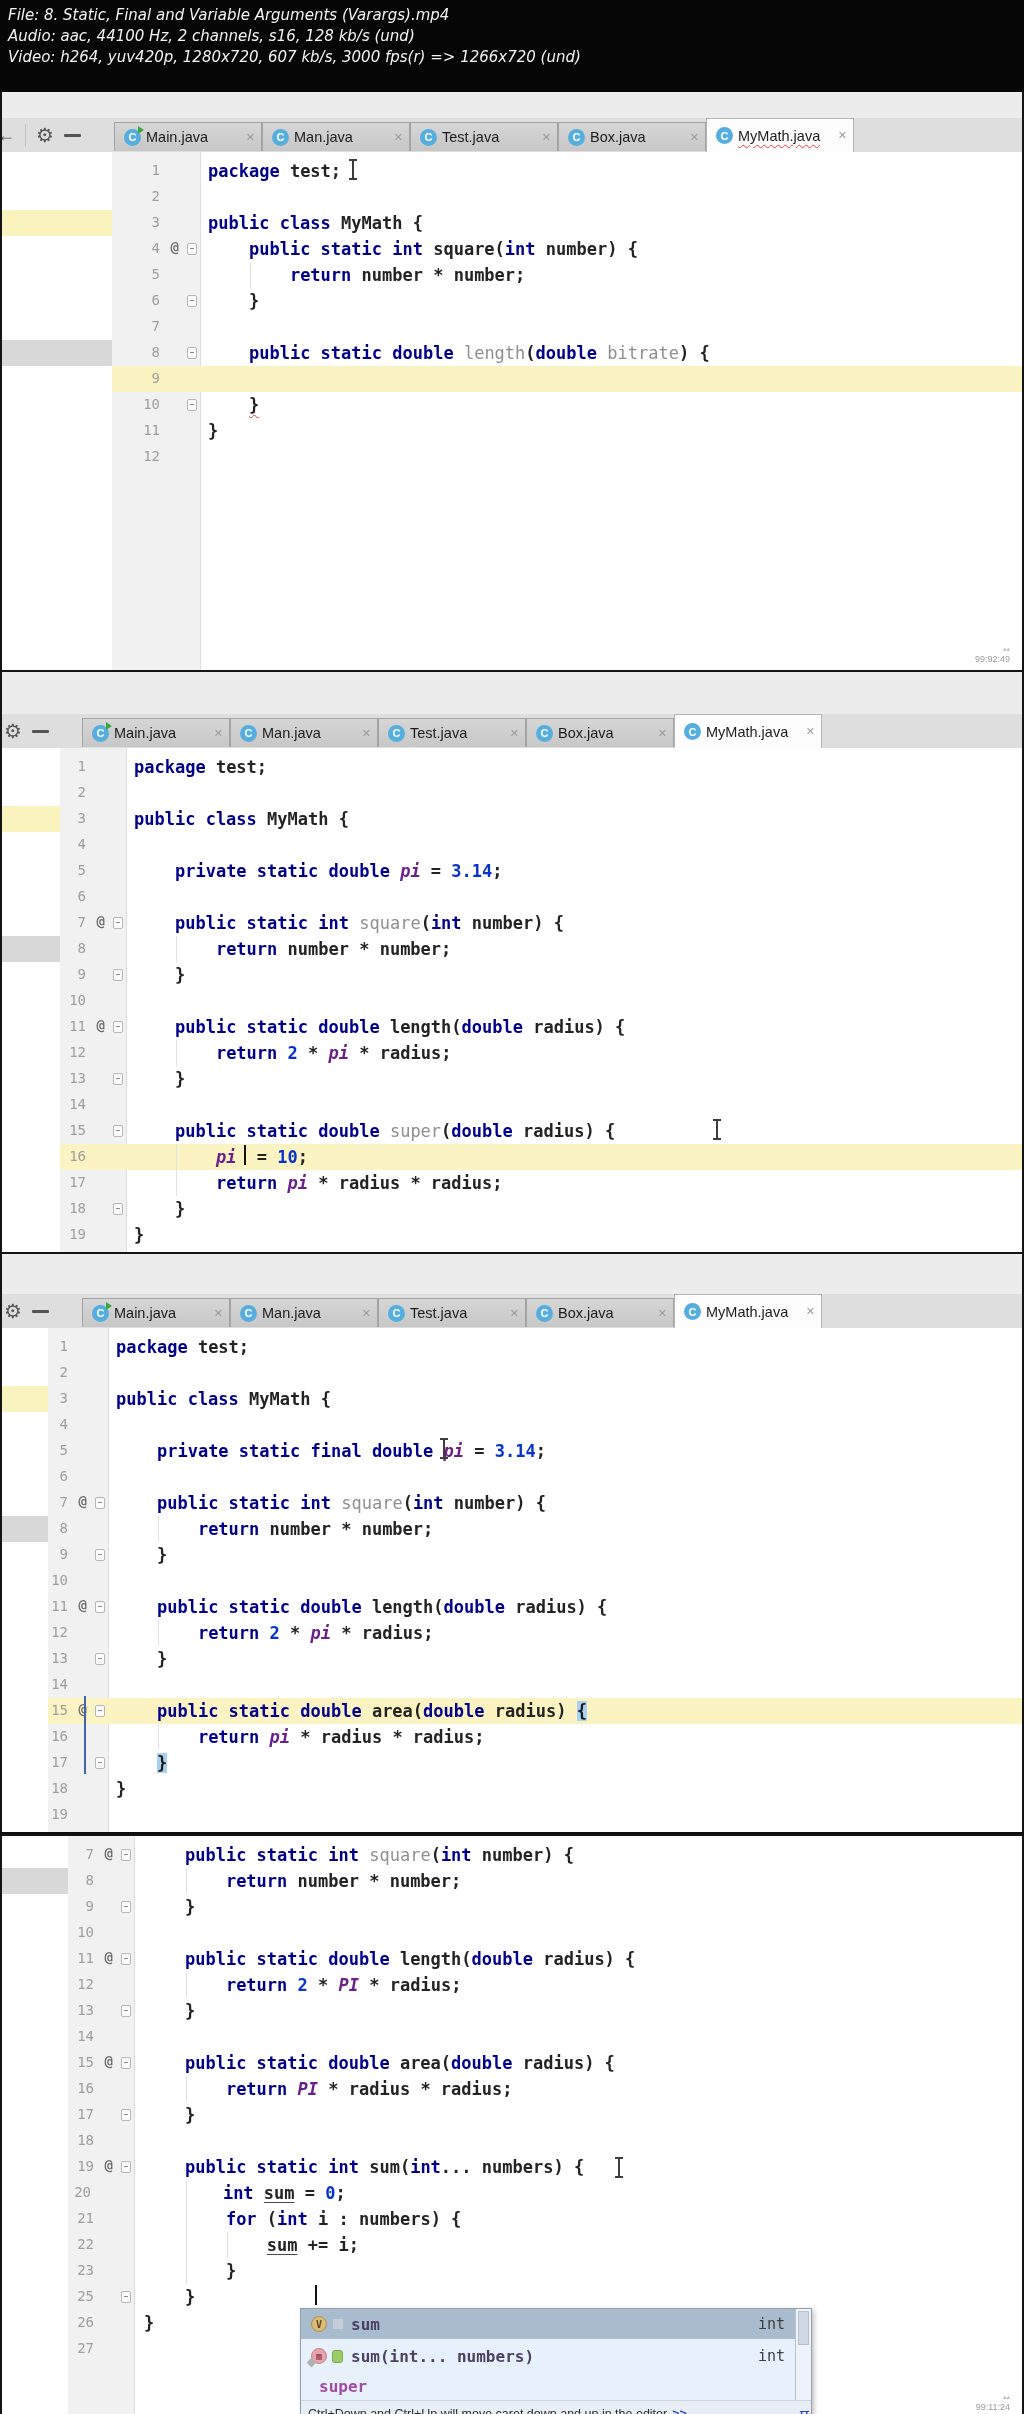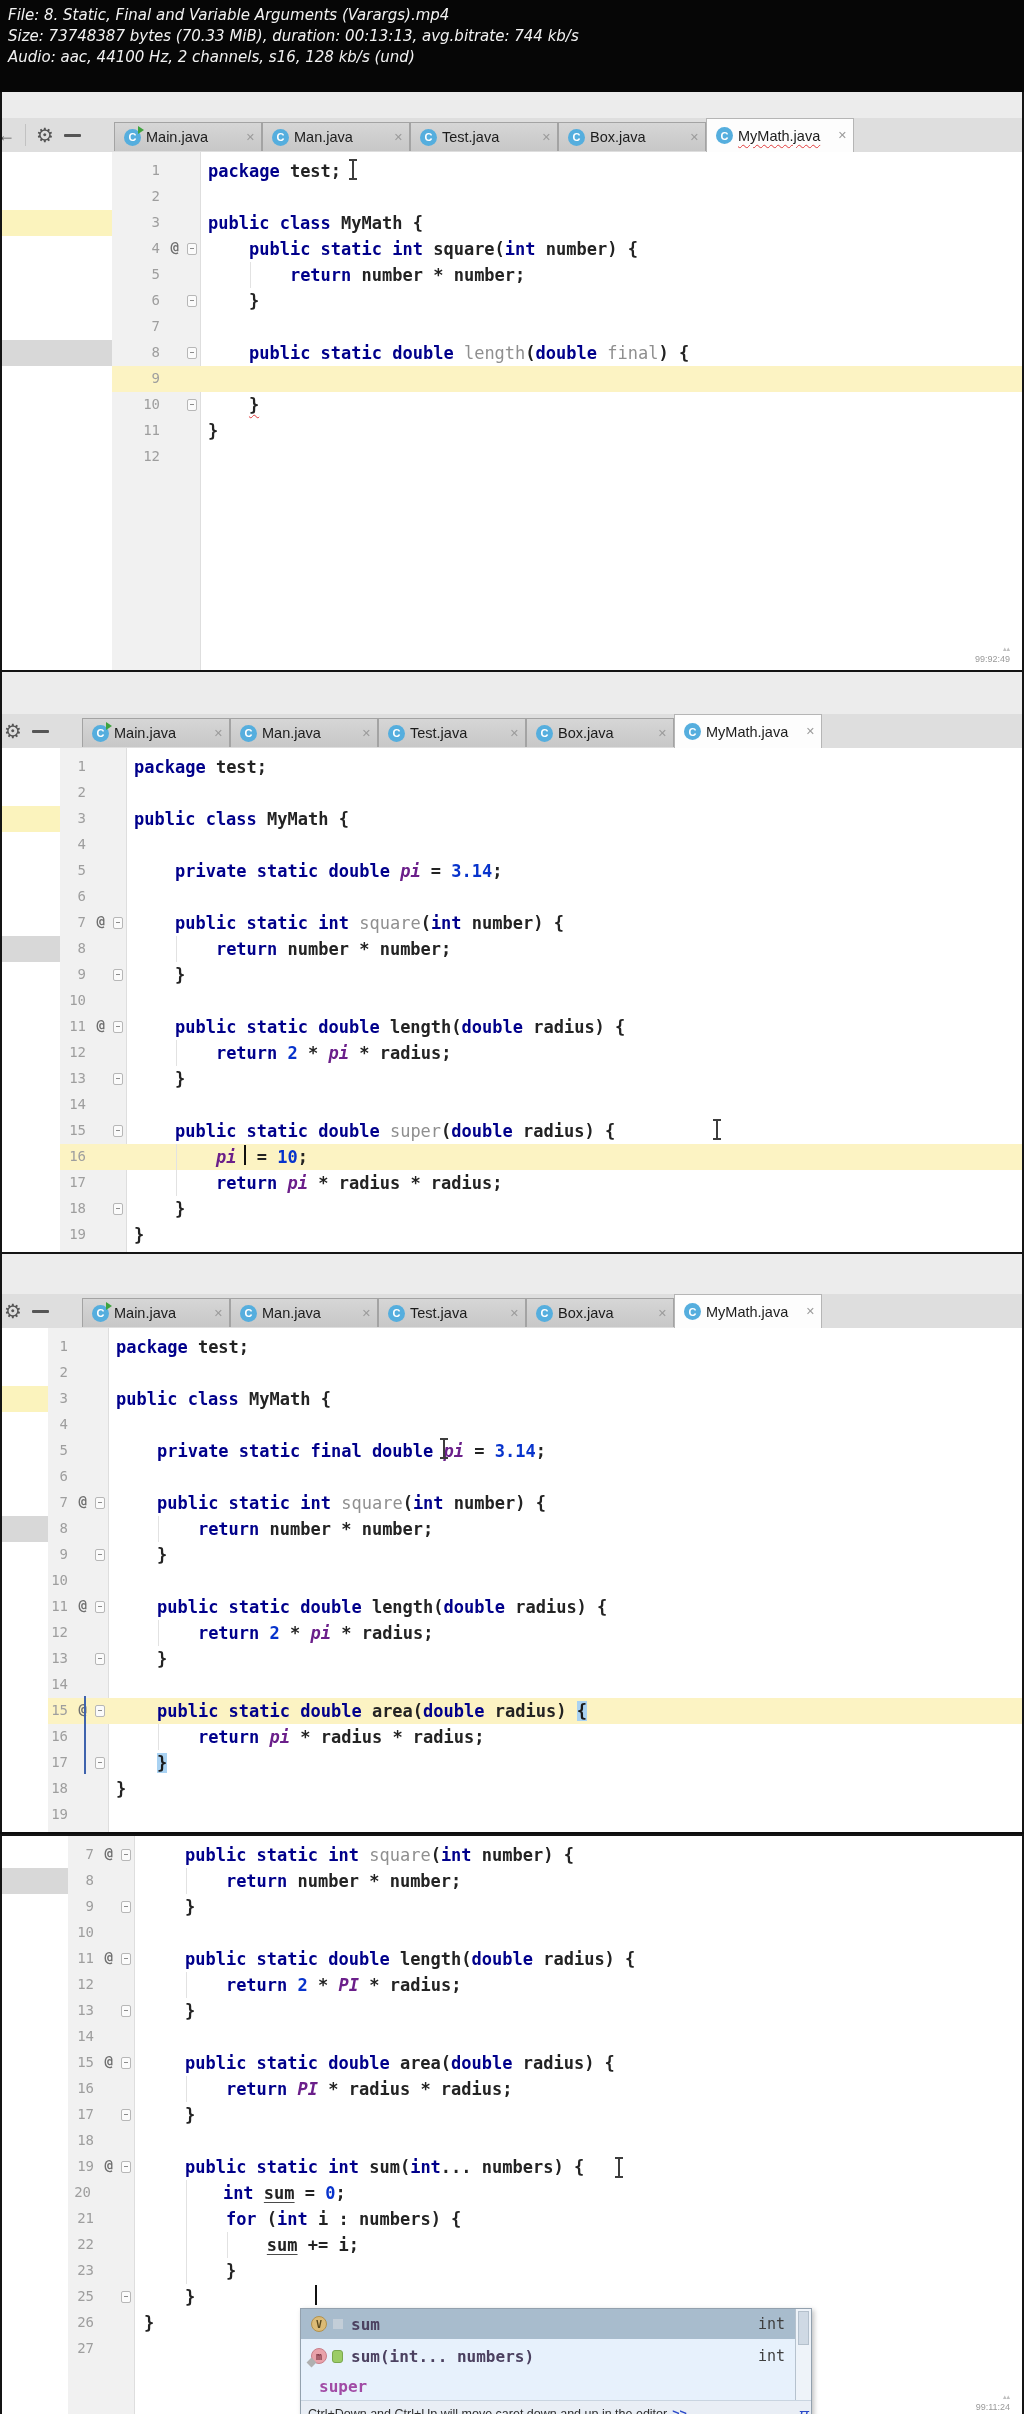--- a/index.html
+++ b/index.html
@@ -93,22 +93,22 @@
     display:flex;align-items:center;font-size:12.5px;color:#2e2e2e;padding-left:7px;}
   #hintlink{color:#2a49c9;font-weight:bold;text-decoration:underline;margin-left:5px;}
   #pipin{position:absolute;right:2px;bottom:3px;color:#2a49c9;font-family:"DejaVu Serif",serif;font-style:italic;font-size:16px;}
 </style>
 </head>
 <body>
 
 <div id="page">
   <div id="vheader">
     <div>File: 8. Static, Final and Variable Arguments (Varargs).mp4</div>
-    <div>Size: 73748387 bytes (70.33 MiB), duration: 00:13:13, avg.bitrate: 744 kb/s</div>
     <div>Audio: aac, 44100 Hz, 2 channels, s16, 128 kb/s (und)</div>
+    <div>Video: h264, yuv420p, 1280x720, 607 kb/s, 3000 fps(r) =&gt; 1266x720 (und)</div>
   </div>
   <section class="panel" id="p0" style="top: 92px; height: 578px;">
       <div class="prestrip" style="height: 26px;"></div>
       <div class="tabrow" style="top: 26px;">
         <div class="lefticons" style="width: 110px;">
           <span class="backicon">←</span>
           <span class="icondiv"></span>
           <span class="gearicon">⚙</span>
           <div class="minicon"></div>
         </div>
@@ -198,21 +198,21 @@
               <span class="ln">7</span>
             </div>
             <div class="code" style="padding-left: 8px;"></div>
           </div>
           <div class="row">
             <div class="sp" style="width: 110px;"></div>
             <div class="gut" style="width: 88px;">
               <span class="ln">8</span>
               <span class="fold"></span>
             </div>
-            <div class="code" style="padding-left: 8px;"><span class="tk-p">    </span><span class="tk-k">public static double</span><span class="tk-p"> </span><span class="tk-g">length</span><span class="tk-p">(</span><span class="tk-k">double</span><span class="tk-p"> </span><span class="tk-g">final</span><span class="tk-p">) {</span></div>
+            <div class="code" style="padding-left: 8px;"><span class="tk-p">    </span><span class="tk-k">public static double</span><span class="tk-p"> </span><span class="tk-g">length</span><span class="tk-p">(</span><span class="tk-k">double</span><span class="tk-p"> </span><span class="tk-g">bitrate</span><span class="tk-p">) {</span></div>
           </div>
           <div class="row cur">
             <div class="sp" style="width: 110px;"></div>
             <div class="gut" style="width: 88px;">
               <span class="ln">9</span>
             </div>
             <div class="code" style="padding-left: 8px;"></div>
           </div>
           <div class="row">
             <div class="sp" style="width: 110px;"></div>

